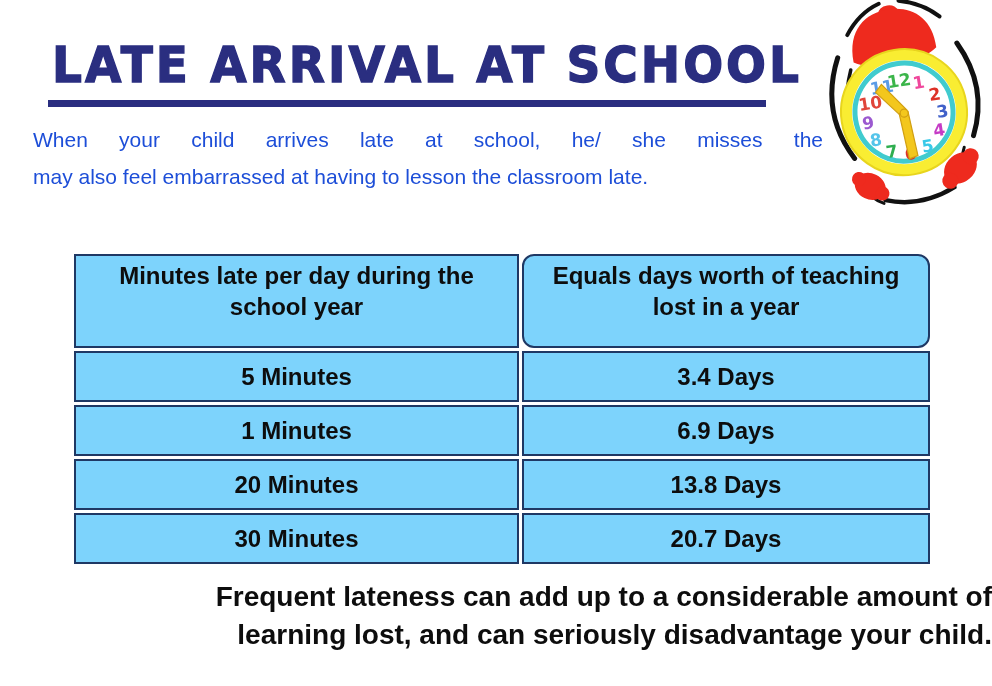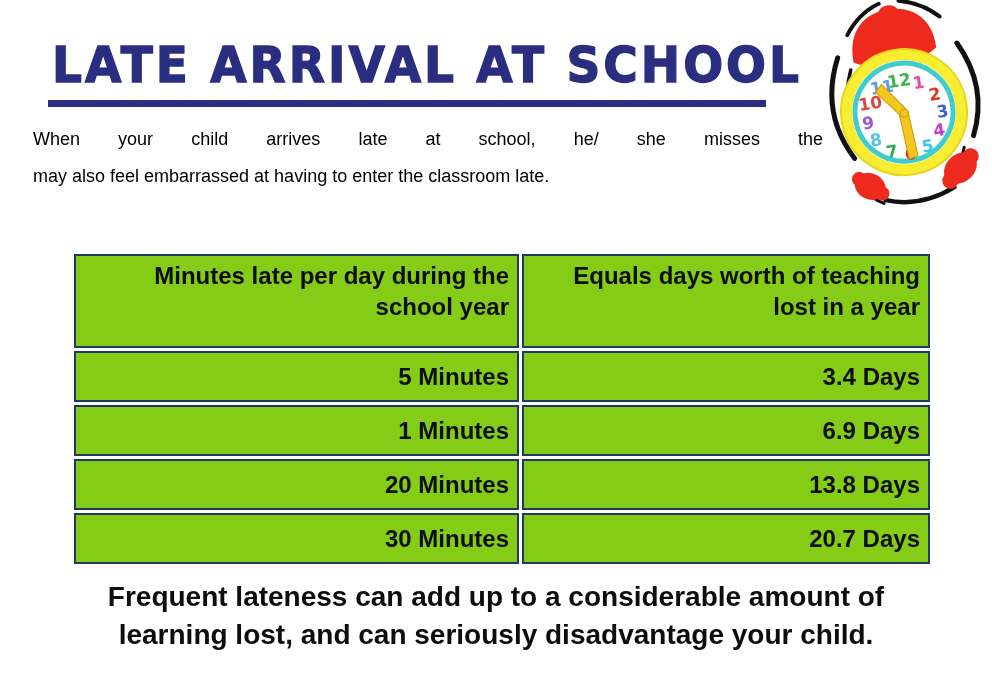--- a/index.html
+++ b/index.html
@@ -17,67 +17,67 @@
     transform:scaleY(1.04); transform-origin:left top;
   }
   .title-underline {
     position:absolute; left:48px; top:100px; width:718px; height:7px;
     background:#2A2E80;
   }
 
   
   .intro {
     position:absolute; left:33px; top:121px; width:790px;
-    font-size:18px; line-height:37px; color:#000000; margin:0;
+    font-size:21px; line-height:37px; color:#1d4ed8; margin:0;
   }
   .intro-line { display:block; text-align:justify; text-align-last:justify; }
   .intro-line.last { text-align-last:left; }
 
   
   .clock { position:absolute; left:818px; top:0px; }
 
   
   .late-table {
     position:absolute; left:71px; top:251px;
     border-collapse:separate; border-spacing:3px;
   }
   .late-table th, .late-table td {
-    border:2px solid #1F3864; background:#84cc16;
-    font-size:24px; color:#0d0d0d; text-align:right;
+    border:2px solid #1F3864; background:#7dd3fc;
+    font-size:24px; color:#0d0d0d; text-align:center;
   }
   .late-table th {
     font-weight:bold; vertical-align:top;
     width:425px; height:78px; padding:4px 8px 8px 8px; line-height:31px;
   }
-  .late-table th.col2 { width:388px; }
+  .late-table th.col2 { width:388px;border-radius:12px; }
   .late-table td {
     font-weight:bold; height:35px; padding:6px 8px; line-height:33px;
   }
 
   
   .conclusion {
     position:absolute; left:0; top:578px; width:992px; margin:0;
     font-size:28px; font-weight:bold; line-height:38px;
-    color:#0d0d0d; text-align:center;
+    color:#0d0d0d; text-align:right;
   }
   .conclusion-line { display:block; }
 
   svg text { font-family:"DejaVu Sans", sans-serif; font-weight:bold; }
 </style>
 </head>
 <body>
 
 <div class="page">
 
   <h1 class="title">LATE ARRIVAL AT SCHOOL</h1>
   <div class="title-underline"></div>
 
   <p class="intro">
     <span class="intro-line">When your child arrives late at school, he/ she misses the</span>
-    <span class="intro-line last">may also feel embarrassed at having to enter the classroom late.</span>
+    <span class="intro-line last">may also feel embarrassed at having to lesson the classroom late.</span>
   </p>
 
   <svg class="clock" width="174" height="208" viewBox="0 0 174 208">
     <g transform="rotate(-9 87 112)">
 
       <g fill="none" stroke="#111111" stroke-linecap="round">
         <path d="M 29,48 Q 3,100 30,150" stroke-width="5"></path>
         <path d="M 40,62 Q 22,103 40,138" stroke-width="3.5"></path>
         <path d="M 42,27 Q 57,7 78,1" stroke-width="4"></path>
         <path d="M 98,1 Q 121,7 136,23" stroke-width="4"></path>

